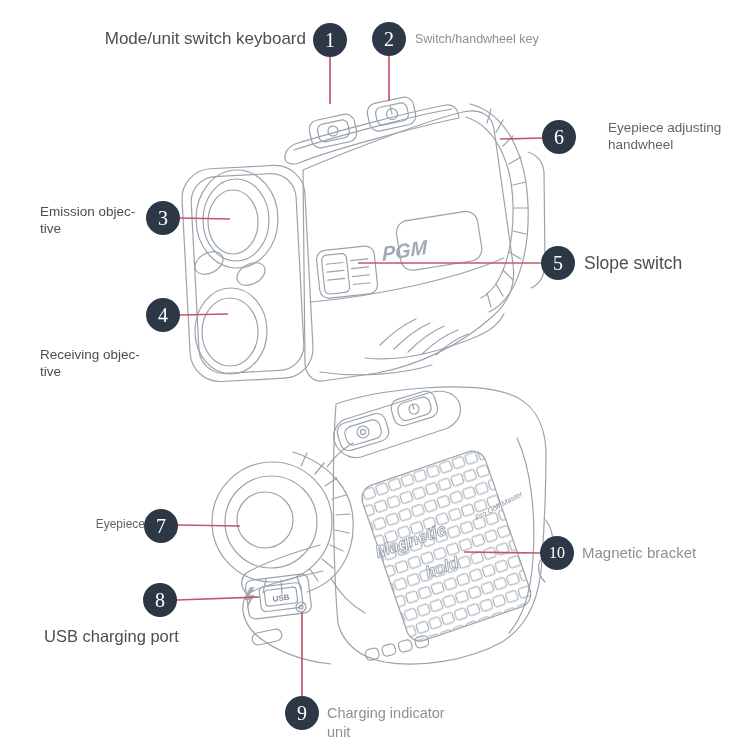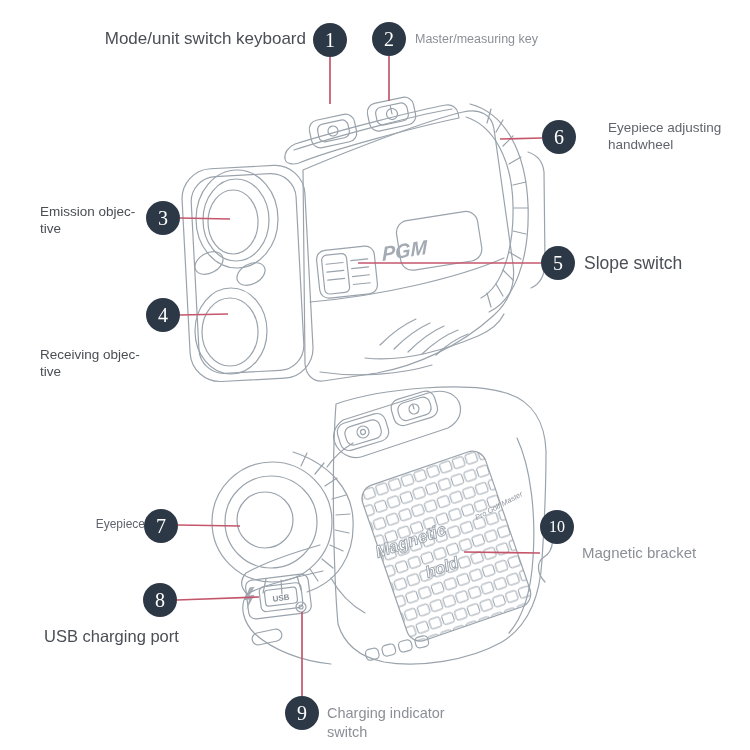--- a/index.html
+++ b/index.html
@@ -210,27 +210,27 @@
 
   <div class="badge" style="left:313px;top:23px;">1</div>
   <div class="badge" style="left:372px;top:22px;">2</div>
   <div class="badge" style="left:146px;top:201px;">3</div>
   <div class="badge" style="left:146px;top:298px;">4</div>
   <div class="badge" style="left:541px;top:246px;">5</div>
   <div class="badge" style="left:542px;top:120px;">6</div>
   <div class="badge" style="left:144px;top:509px;">7</div>
   <div class="badge" style="left:143px;top:583px;">8</div>
   <div class="badge" style="left:285px;top:696px;">9</div>
-  <div class="badge small" style="left:540px;top:510px;">10</div>
+  <div class="badge small" style="left:540px;top:536px;">10</div>
 
   <div class="lbl dark" style="right:444px;top:29px;font-size:17px;">
     <span>Mode/unit switch keyboard</span>
   </div>
   <div class="lbl gray" style="left:415px;top:32px;font-size:12.5px;">
-    <span>Master/measuring key</span>
+    <span>Switch/handwheel key</span>
   </div>
   <div class="lbl dark" style="left:40px;top:203px;font-size:13.5px;line-height:17px;">
     <span>Emission objec-</span>
     <span>tive</span>
   </div>
   <div class="lbl dark" style="left:40px;top:298px;font-size:13.5px;line-height:17px;margin-top:48px;">
     <span>Receiving objec-</span>
     <span>tive</span>
   </div>
   <div class="lbl dark" style="left:584px;top:253px;font-size:17.5px;">
@@ -241,19 +241,19 @@
     <span>handwheel</span>
   </div>
   <div class="lbl mid" style="right:605px;top:517px;font-size:12px;">
     <span>Eyepiece</span>
   </div>
   <div class="lbl dark" style="left:44px;top:627px;font-size:16.5px;">
     <span>USB charging port</span>
   </div>
   <div class="lbl gray" style="left:327px;top:704px;font-size:14.5px;line-height:18.5px;">
     <span>Charging indicator</span>
-    <span>switch</span>
+    <span>unit</span>
   </div>
   <div class="lbl gray" style="left:582px;top:544px;font-size:15px;">
     <span>Magnetic bracket</span>
   </div>
 
 </div>
 
 </body></html>

